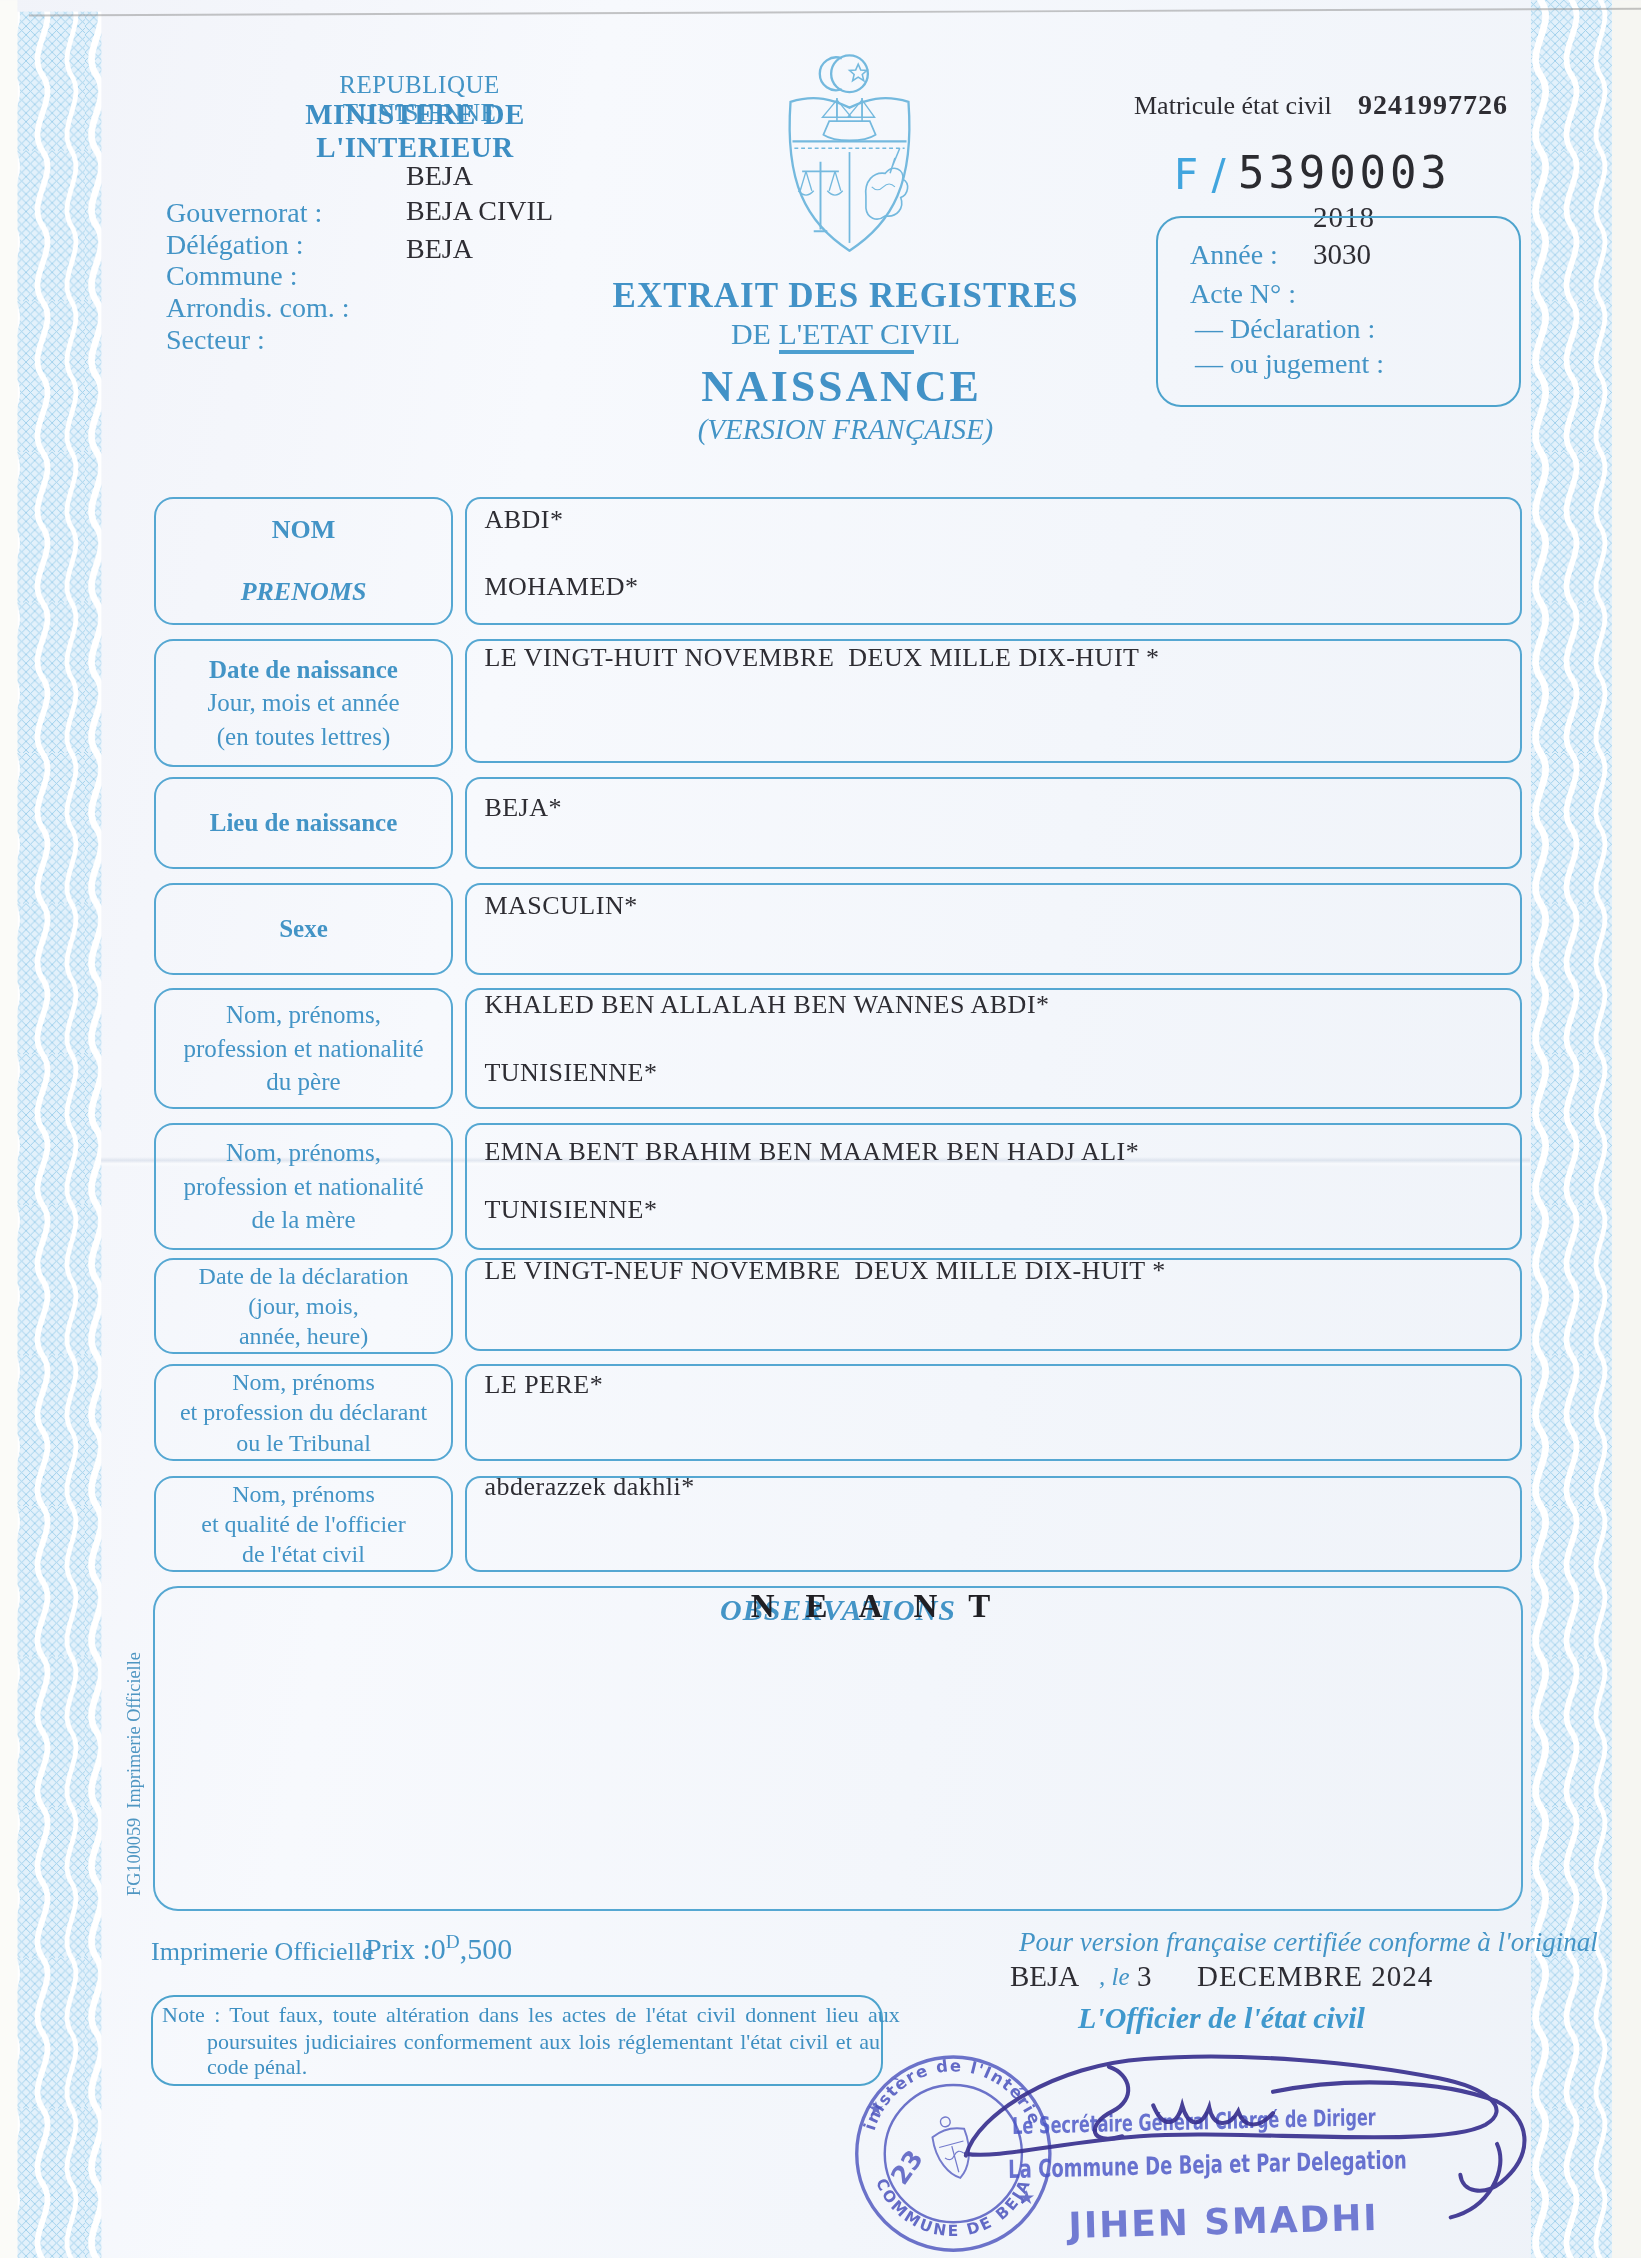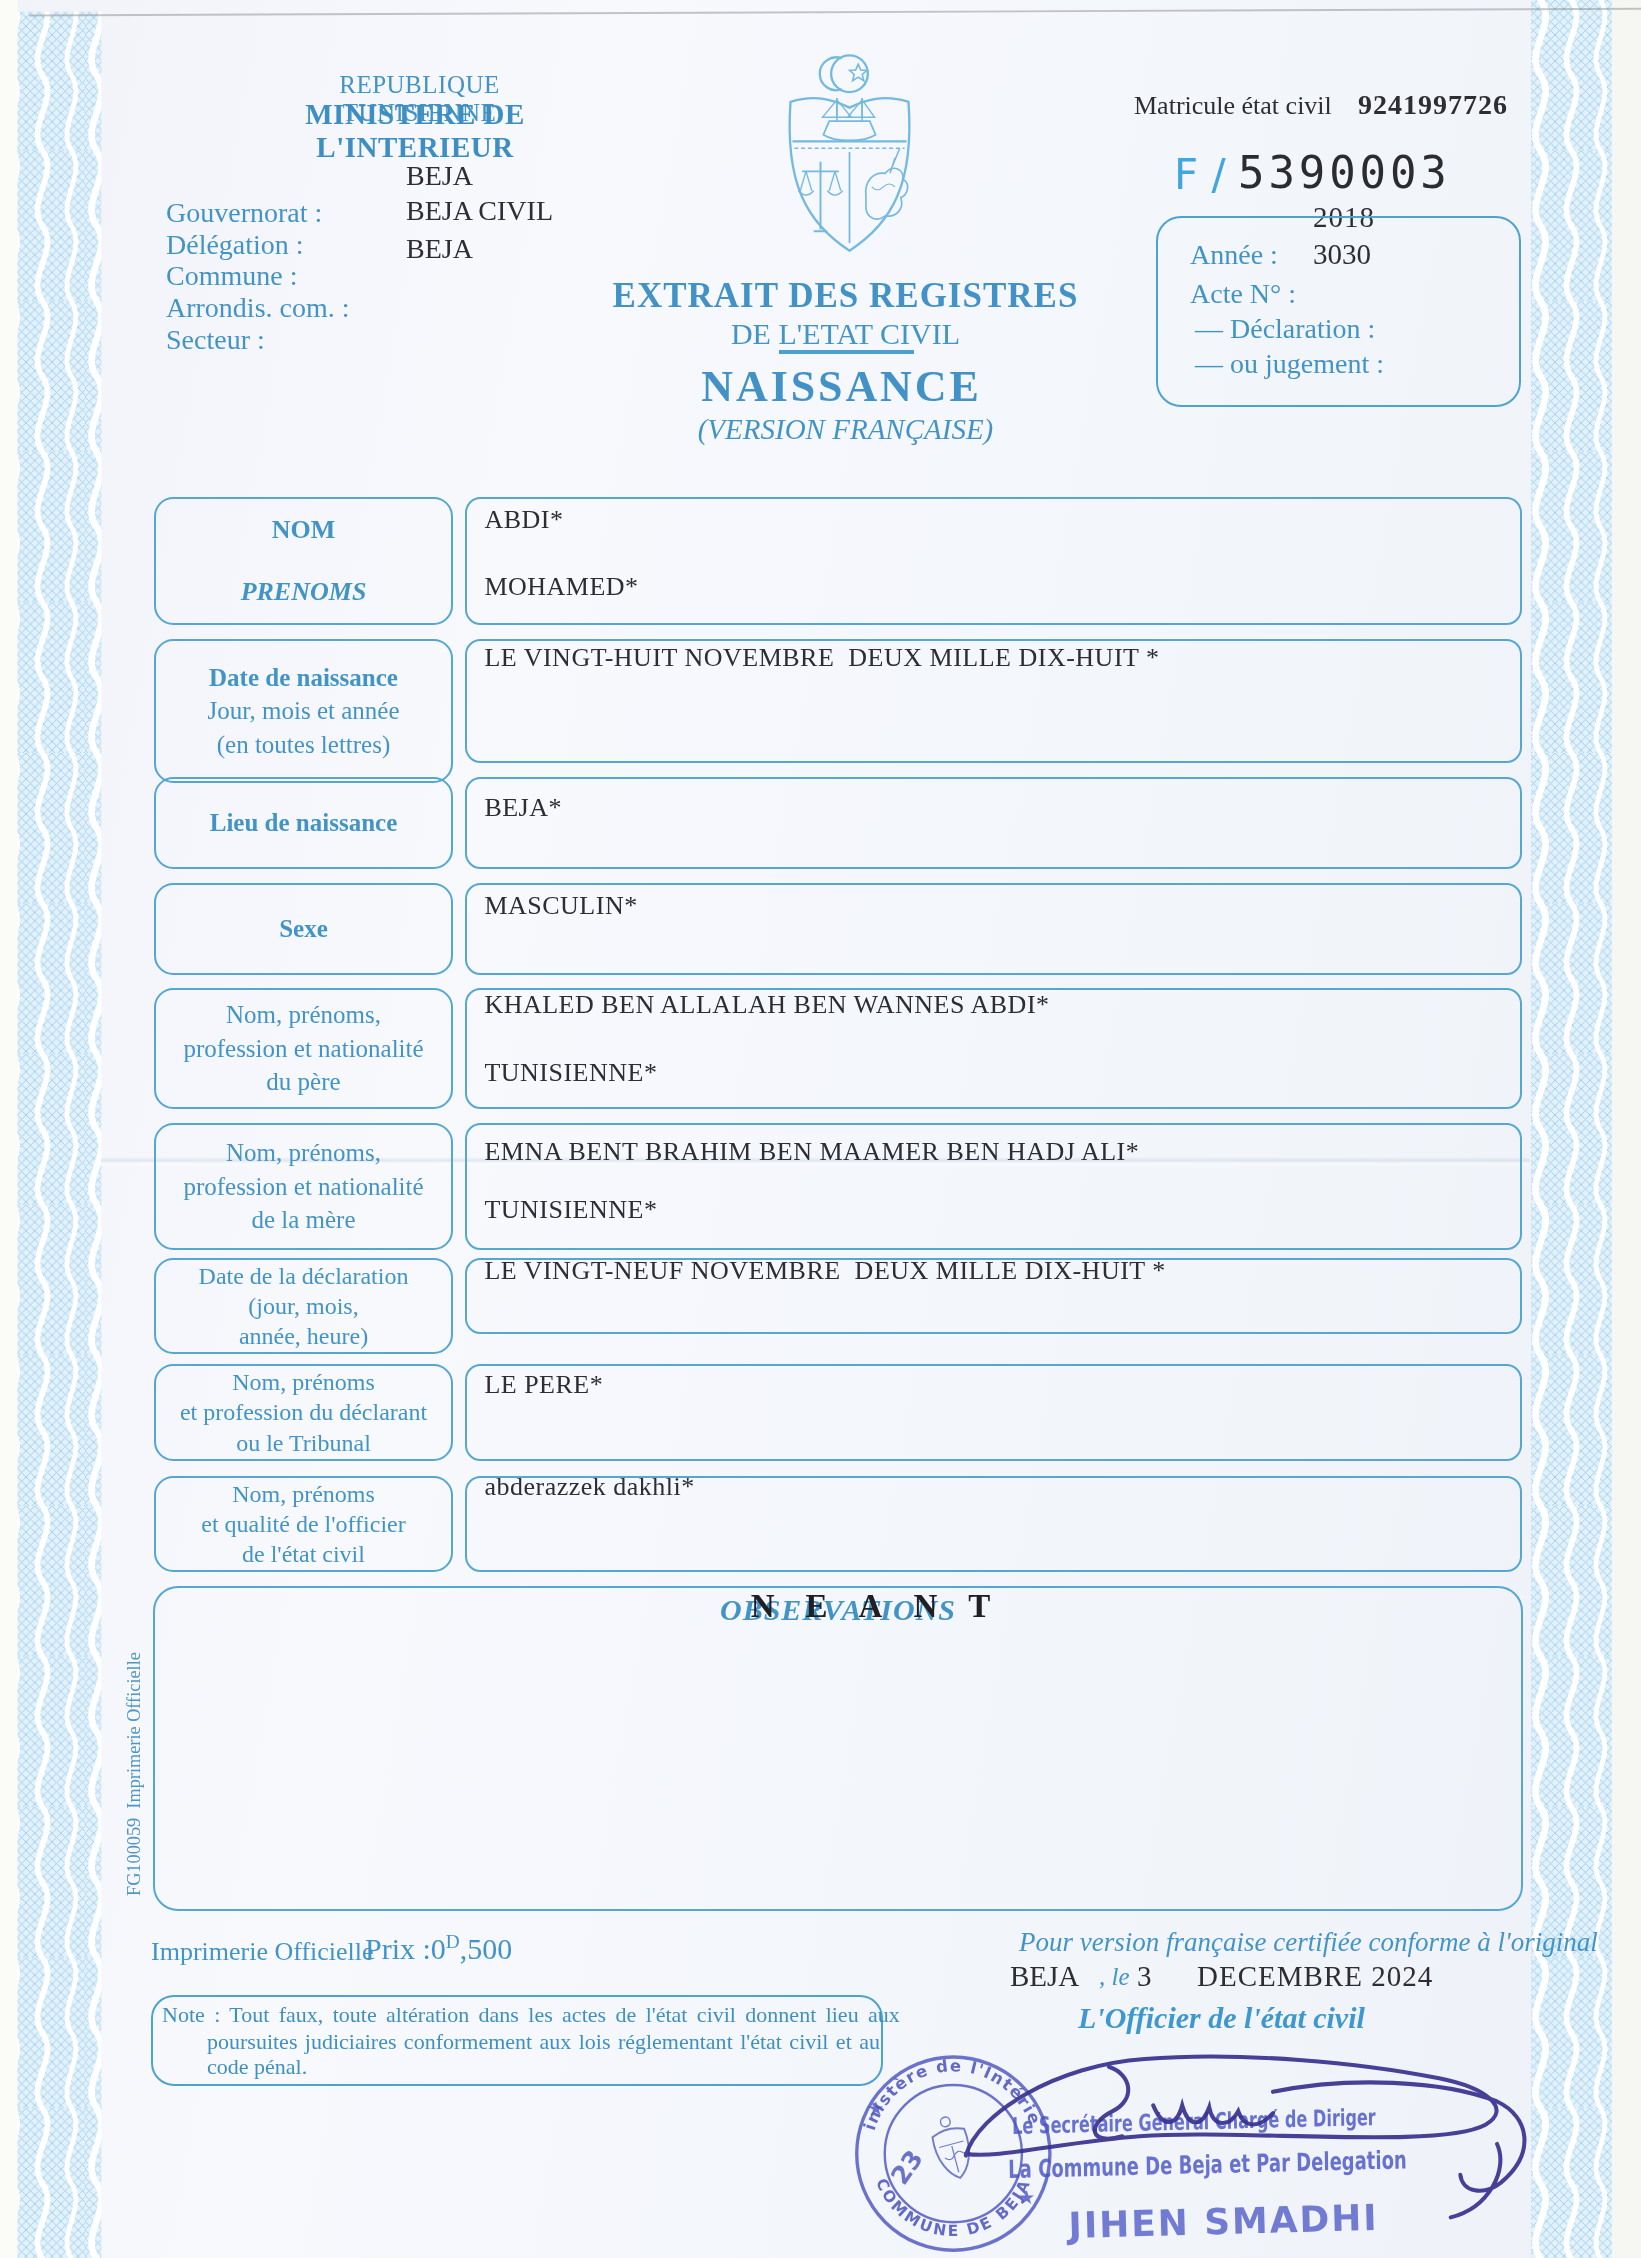--- a/index.html
+++ b/index.html
@@ -125,21 +125,21 @@
 
   <div class="labelbox" style="top:497px;height:128px;gap:31px;">
     <span class="lb b" style="font-size:26px;">NOM</span>
     <span class="lb b" style="font-size:26px;font-style:italic;">PRENOMS</span>
   </div>
   <div class="valuebox" style="top:497px;height:128px;">
     <div class="val" style="top:5.8px;">ABDI*</div>
     <div class="val" style="top:73px;">MOHAMED*</div>
   </div>
 
-  <div class="labelbox" style="top:639px;height:144px;">
+  <div class="labelbox" style="top:639px;height:128px;">
     <span class="lb b">Date de naissance</span>
     <span class="lb">Jour, mois et année</span>
     <span class="lb">(en toutes lettres)</span>
   </div>
   <div class="valuebox" style="top:639px;height:124px;">
     <div class="val" style="top:1.9px;">LE VINGT-HUIT NOVEMBRE  DEUX MILLE DIX-HUIT *</div>
   </div>
 
   <div class="labelbox" style="top:777px;height:92px;">
     <span class="lb b">Lieu de naissance</span>
@@ -173,21 +173,21 @@
   <div class="valuebox" style="top:1123px;height:127px;">
     <div class="val" style="top:11.6px;">EMNA BENT BRAHIM BEN MAAMER BEN HADJ ALI*</div>
     <div class="val" style="top:70px;">TUNISIENNE*</div>
   </div>
 
   <div class="labelbox" style="top:1258px;height:96px;gap:1.9px;">
     <span class="lb" style="font-size:24px;">Date de la déclaration</span>
     <span class="lb" style="font-size:24px;">(jour, mois,</span>
     <span class="lb" style="font-size:24px;">année, heure)</span>
   </div>
-  <div class="valuebox" style="top:1258px;height:76px;">
+  <div class="valuebox" style="top:1258px;height:93px;">
     <div class="val" style="top:-3.9px;">LE VINGT-NEUF NOVEMBRE  DEUX MILLE DIX-HUIT *</div>
   </div>
 
   <div class="labelbox" style="top:1364px;height:97px;gap:1.9px;">
     <span class="lb" style="font-size:24px;">Nom, prénoms</span>
     <span class="lb" style="font-size:24px;">et profession du déclarant</span>
     <span class="lb" style="font-size:24px;">ou le Tribunal</span>
   </div>
   <div class="valuebox" style="top:1364px;height:97px;">
     <div class="val" style="top:3.9px;">LE PERE*</div>

